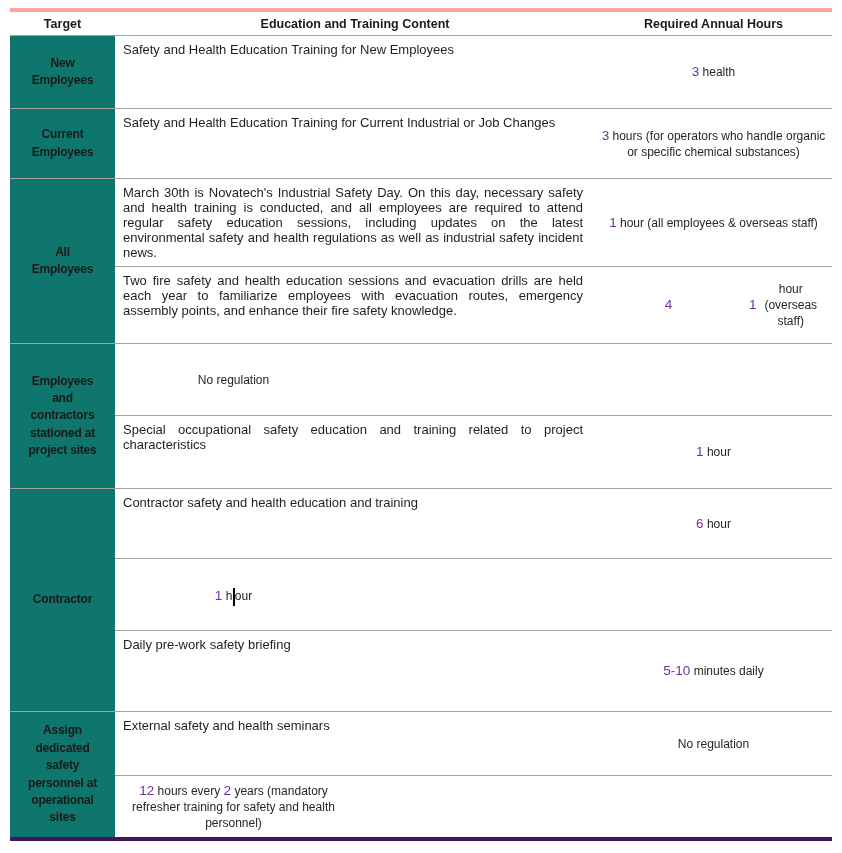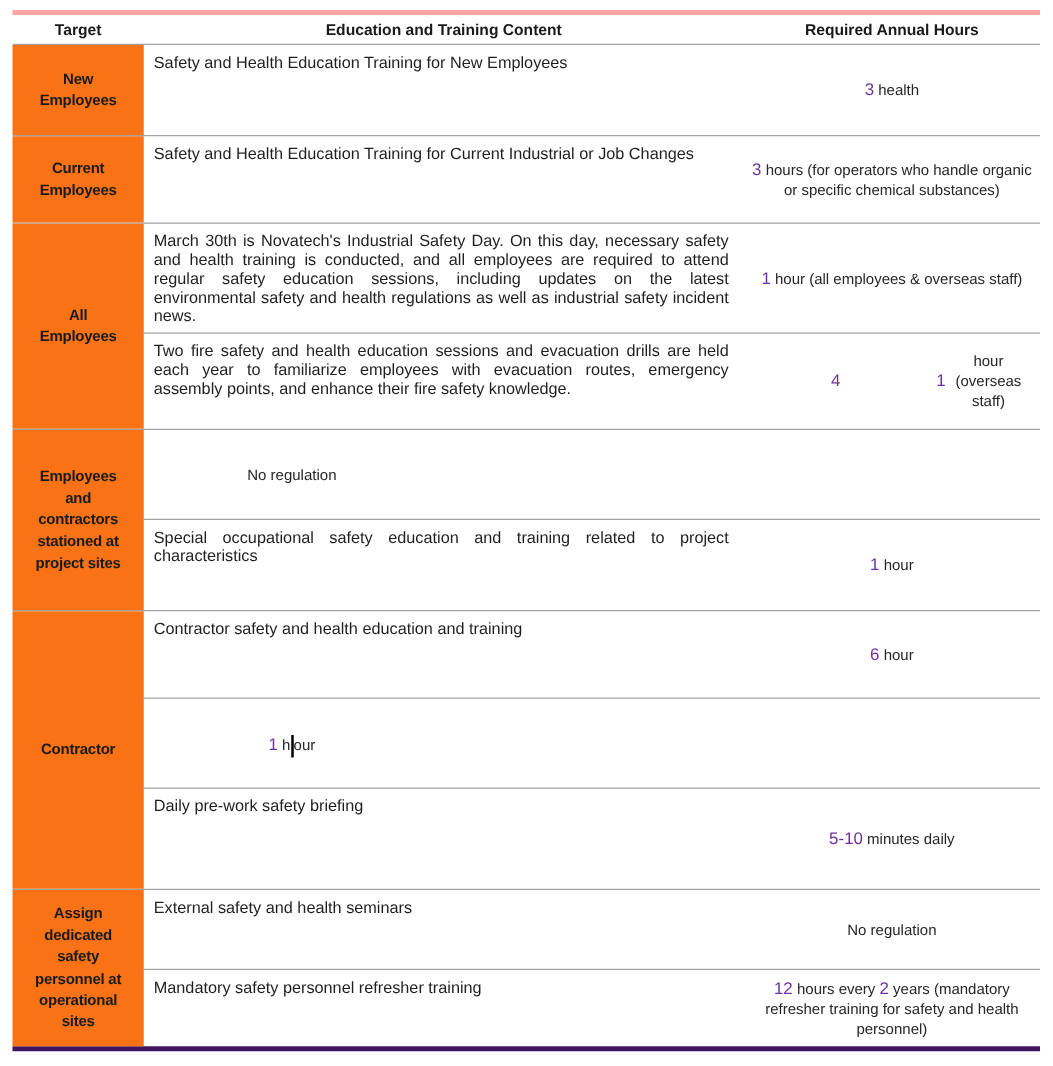--- a/index.html
+++ b/index.html
@@ -32,21 +32,21 @@
   .content-w { width: 480px; flex: 0 0 480px; }
   .hours-w   { width: 237px; flex: 0 0 237px; }
 
   .group {
     display: flex;
     border-bottom: 1px solid #a3a3a3;
   }
   .group:last-child { border-bottom: none; }
 
   .target-cell {
-    background: #f97316;
+    background: #0f766e;
     display: flex;
     align-items: center;
     justify-content: center;
     text-align: center;
     font-weight: bold;
     font-size: 12px;
     letter-spacing: -0.2px;
     line-height: 1.45;
     padding: 2px 16px;
   }
@@ -218,23 +218,20 @@
     <div class="rows">
       <div class="row" style="min-height:64px">
         <div class="content-cell content-w">
             <p>External safety and health seminars</p>
           </div>
         <div class="hours-cell hours-w">
             <div><span>No regulation</span></div>
           </div>
       </div>
       <div class="row" style="min-height:61px">
-        <div class="content-cell content-w">
-            <p>Mandatory safety personnel refresher training</p>
-          </div>
         <div class="hours-cell hours-w">
             <div><span class="num">12</span><span> hours every </span><span class="num">2</span><span> years (mandatory refresher training for safety and health personnel)</span></div>
           </div>
       </div>
     </div>
   </div>
 
 </div>
 
 </body></html>

